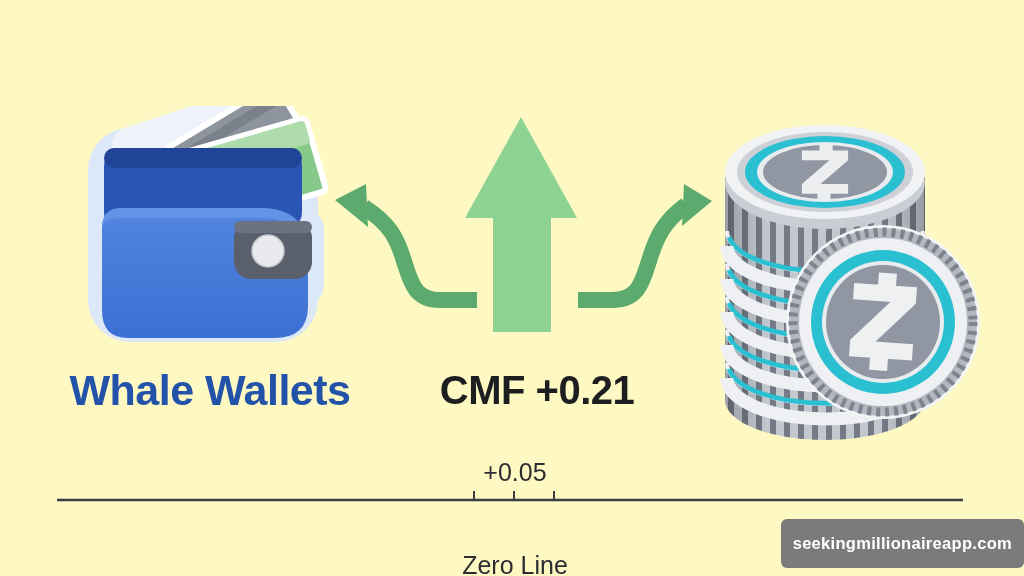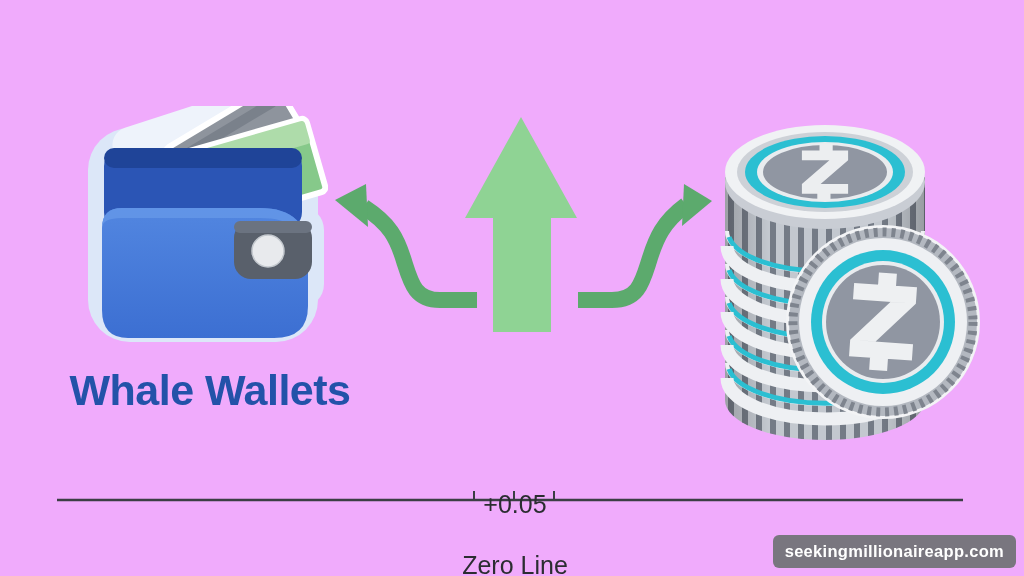--- a/index.html
+++ b/index.html
@@ -1,31 +1,31 @@
 <!DOCTYPE html>
 <html><head>
 <meta charset="utf-8">
 <style>
   html,body{margin:0;padding:0;}
   body{font-family:"Liberation Sans","DejaVu Sans",sans-serif;}
   .stage{
     position:relative;width:1024px;height:576px;overflow:hidden;
-    background:#f0abfc;
+    background:#fef9c3;
   }
   svg{position:absolute;display:block;}
   .label{position:absolute;text-align:center;}
   .label-whale{left:22px;top:366px;width:376px;font-size:43px;font-weight:bold;color:#2352a9;letter-spacing:-0.5px;}
   .label-cmf{left:403px;top:368px;width:268px;font-size:40px;font-weight:bold;color:#1d1e20;letter-spacing:-0.5px;}
-  .label-tick{left:445px;top:458px;width:140px;font-size:25px;color:#2b2d31;margin-top:32px;}
+  .label-tick{left:445px;top:458px;width:140px;font-size:25px;color:#2b2d31;}
   .label-zero{left:430px;top:511px;width:170px;font-size:25px;color:#2b2d31;margin-top:40px;}
   .watermark{
-    position:absolute;right:8px;bottom:8px;
+    position:absolute;right:0;bottom:8px;
     background:rgba(112,114,117,0.93);color:#ffffff;
     font-size:16.5px;font-weight:bold;letter-spacing:0.3px;
-    padding:7px 12px;border-radius:6px;margin-left:32px;
+    padding:15px 12px;border-radius:6px;margin-left:32px;
   }
 </style>
 </head>
 <body>
 
 <div class="stage">
 
   <svg style="left:78px;top:106px;" width="250" height="250" viewBox="0 0 250 250">
     <defs>
       <linearGradient id="walletGrad" x1="0" y1="0" x2="0" y2="1">
@@ -140,20 +140,21 @@
       <circle cx="883" cy="322" r="90" fill="none" stroke="#7e848e" stroke-width="9" stroke-dasharray="4 5"></circle>
       <circle cx="883" cy="322" r="84" fill="#eef0f3"></circle>
       <circle cx="883" cy="322" r="72" fill="#2bbfd2"></circle>
       <circle cx="883" cy="322" r="61" fill="#e9ecef"></circle>
       <circle cx="883" cy="322" r="57" fill="#9096a2"></circle>
       <path transform="rotate(4 883 322) translate(845.5,273) scale(0.75)" fill="#eef0f2" d="M40 0 H64 V20 H40 Z M8 16 H92 V38 H8 Z M58 38 H92 L42 92 H8 Z M8 92 H92 V114 H8 Z M36 110 H60 V130 H36 Z"></path>
     </g>
   </svg>
 
   <div class="label label-whale">Whale Wallets</div>
+  <div class="label label-cmf">CMF +0.21</div>
 
   <svg style="left:0;top:440px;" width="1024" height="100" viewBox="0 440 1024 100">
     <line x1="57" y1="500" x2="963" y2="500" stroke-width="2.5" stroke="#3b3e44"></line>
     <g stroke="#3b3e44" stroke-width="2">
       <line x1="474" y1="491" x2="474" y2="500"></line>
       <line x1="514" y1="491" x2="514" y2="500"></line>
       <line x1="554" y1="491" x2="554" y2="500"></line>
     </g>
   </svg>
   <div class="label label-tick">+0.05</div>

